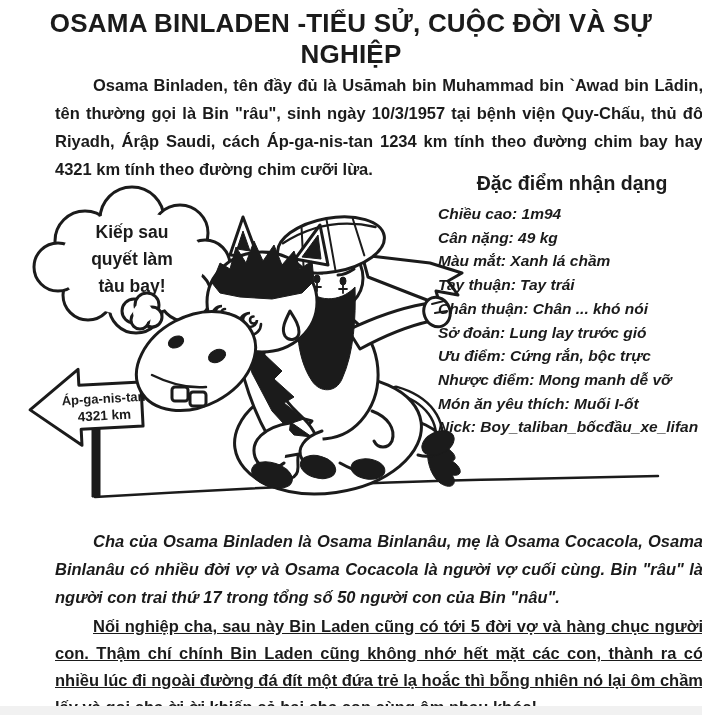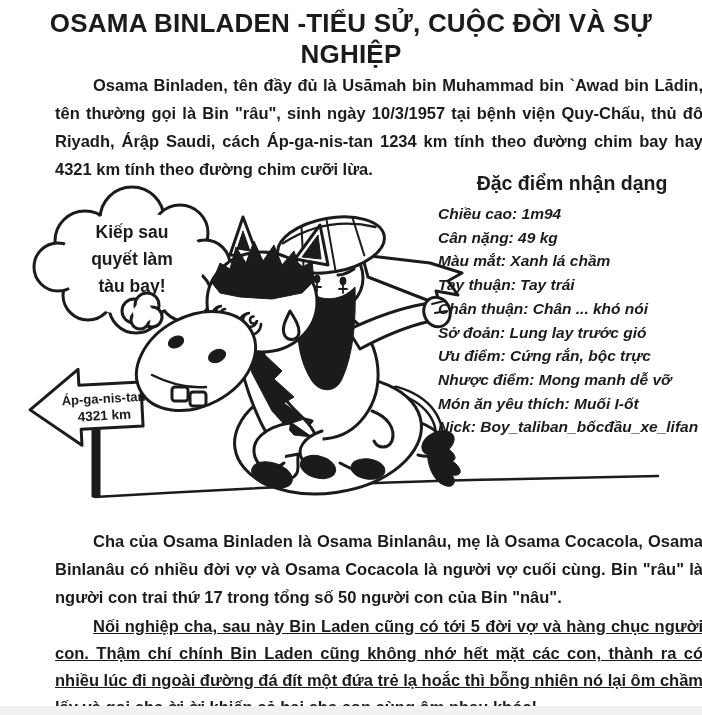--- a/index.html
+++ b/index.html
@@ -10,21 +10,21 @@
   .title{
     position:absolute;top:8px;left:0;width:702px;margin:0;
     text-align:center;font-size:26px;font-weight:700;letter-spacing:.2px;
   }
   .para{
     position:absolute;left:44px;width:648px;margin:11px;
     font-size:16.5px;font-weight:700;line-height:28px;
     text-align:justify;text-indent:38px;
   }
   .p1{top:60px;}
-  .p2{top:516px;}
+  .p2{top:516px;font-style:italic;}
   .p3{top:602px;line-height:27px;text-decoration:underline;}
   .profile{
     position:absolute;left:430px;top:172px;width:268px;z-index:2;margin-left:8px;
   }
   .profile h2{
     margin:0 0 7px 0;text-align:center;font-size:19.5px;font-weight:700;
   }
   .profile ul{list-style:none;margin:0;padding:0;}
   .profile li{
     font-size:15.5px;font-weight:700;font-style:italic;line-height:23.7px;

